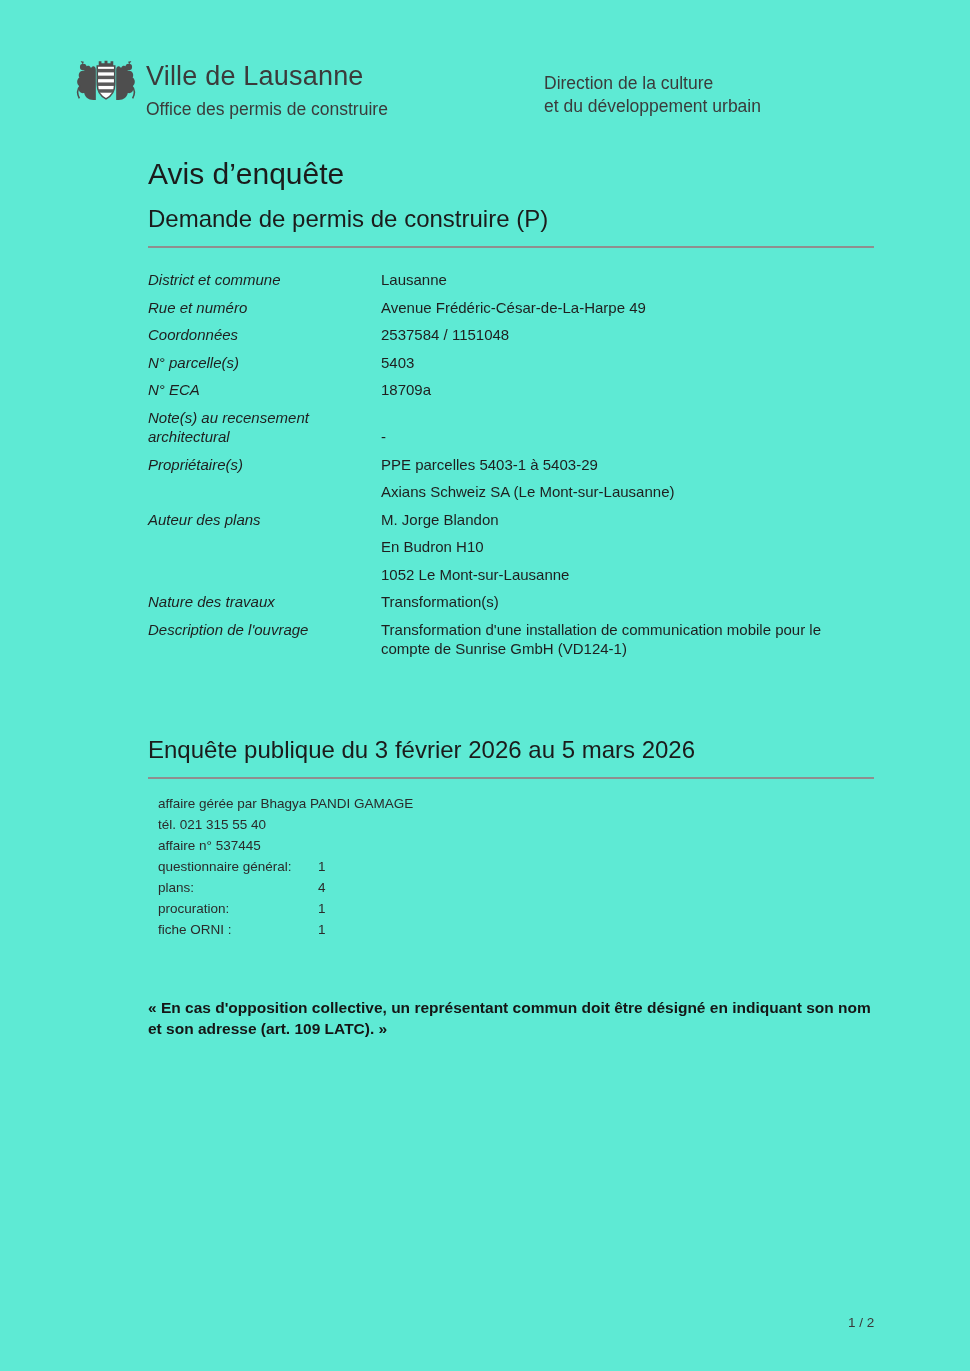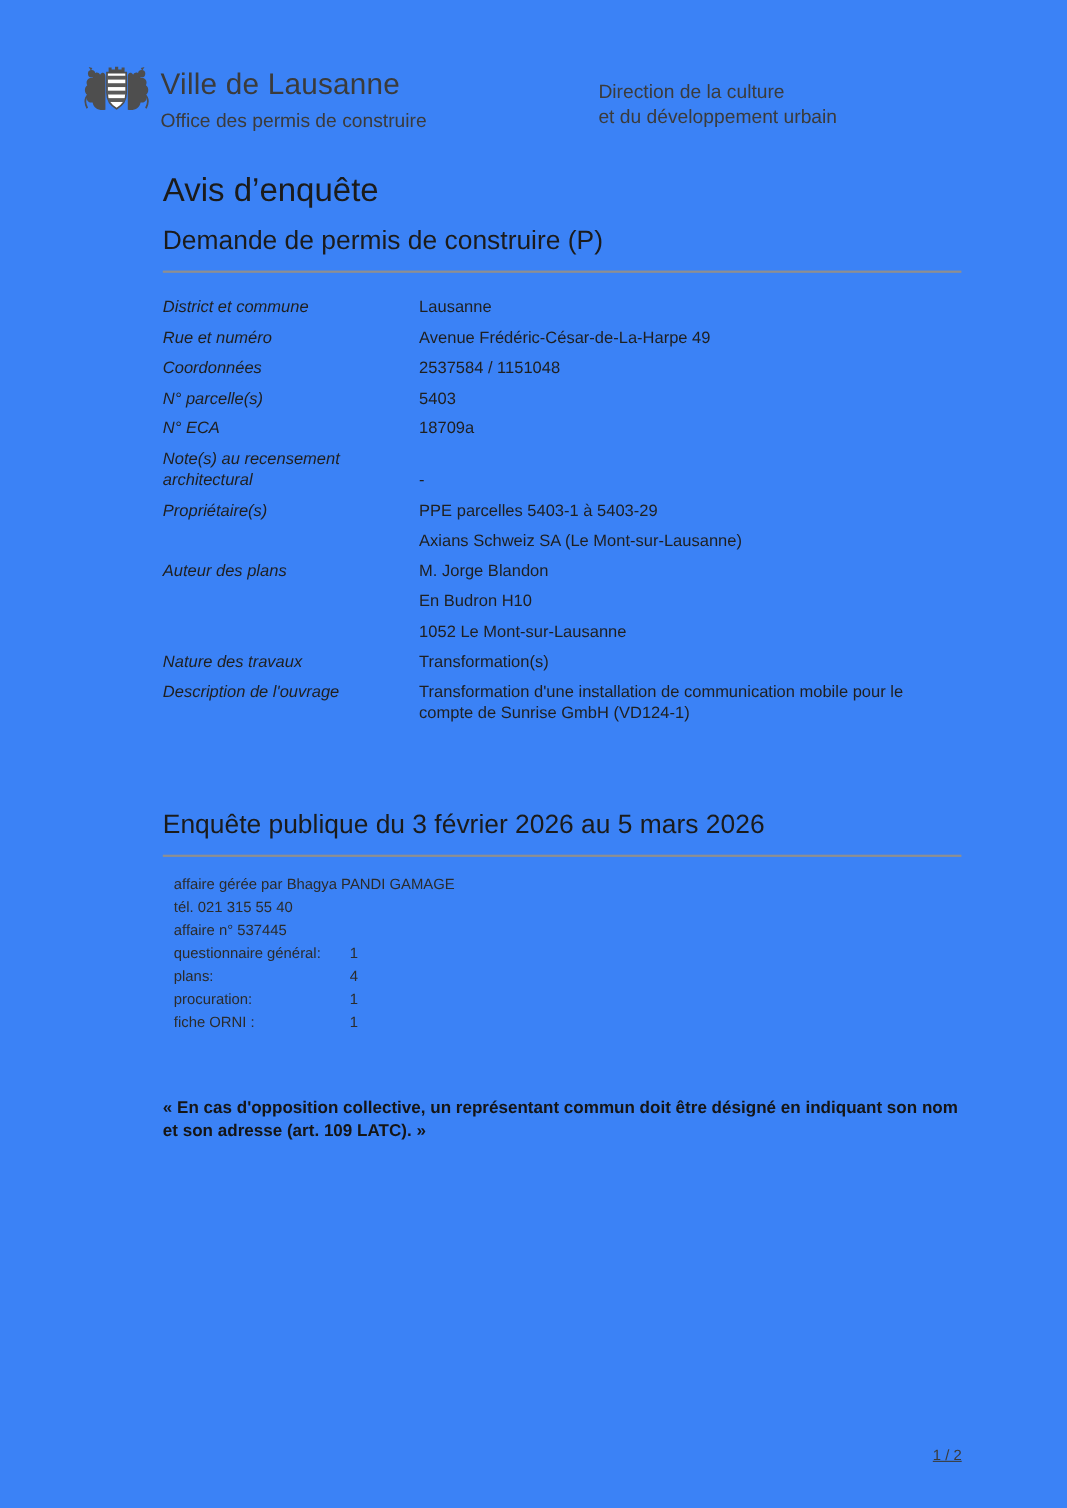--- a/index.html
+++ b/index.html
@@ -1,20 +1,20 @@
 <!DOCTYPE html>
 <html><head>
 <meta charset="utf-8">
 <style>
   html, body { margin: 0; padding: 0; background: #ffffff; }
   .page {
     position: relative;
     width: 970px;
     height: 1371px;
-    background: #3b82f6;
+    background: #5eead4;
     font-family: "Liberation Sans", sans-serif;
     color: #1f1f1f;
     overflow: hidden;
   }
 
   
   .header {
     display: flex;
     align-items: flex-start;
     padding: 56px 96px 0 75px;
@@ -112,21 +112,20 @@
     line-height: 21.5px;
     color: #151515;
   }
 
   .page-number {
     position: absolute;
     left: 848px;
     top: 1315px;
     font-size: 13.5px;
     color: #3a3a3a;
-    text-decoration: underline;
   }
 </style>
 </head>
 <body>
 
 <div class="page">
 
   <div class="header">
     <div class="brand">
       <svg class="logo" viewBox="0 0 64 46" aria-hidden="true">

